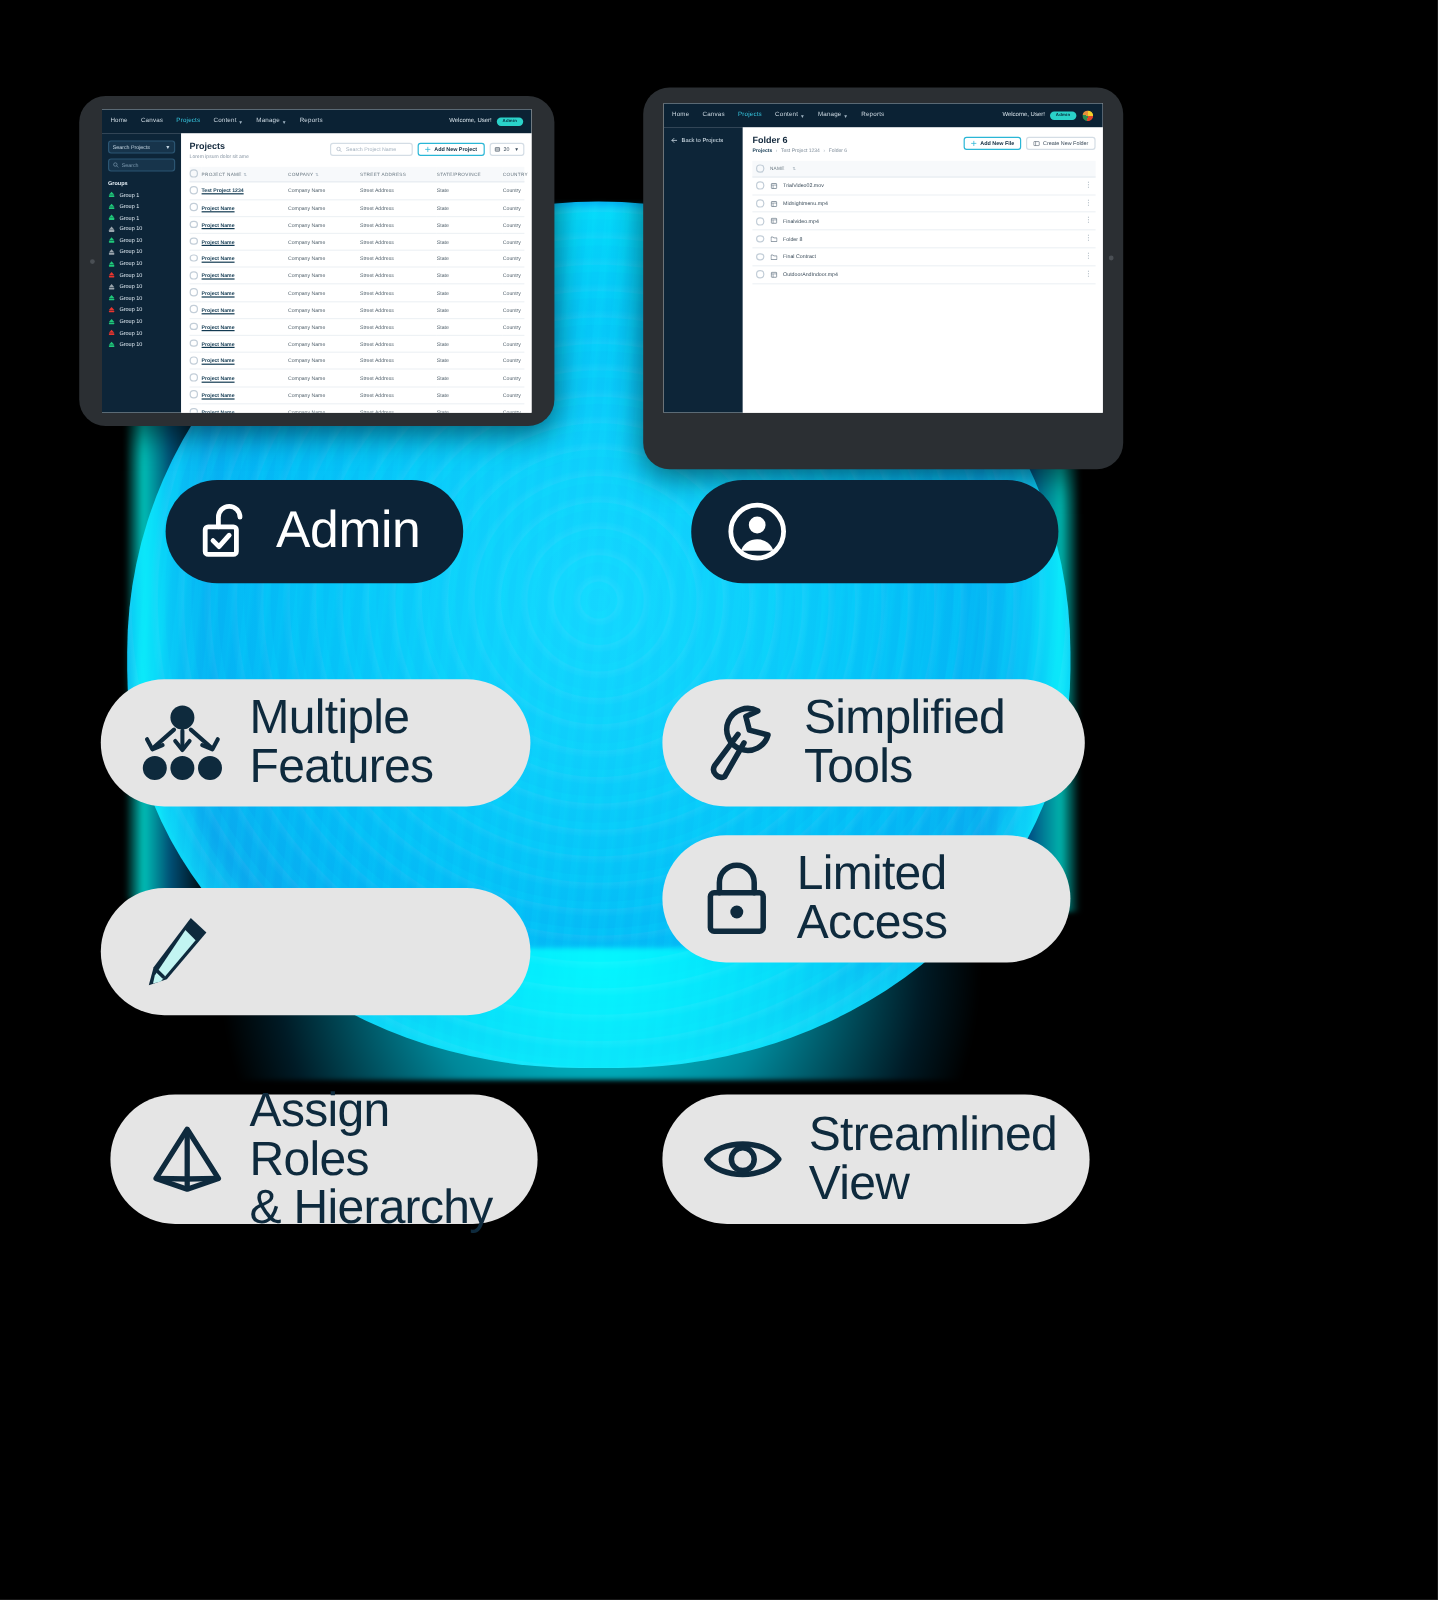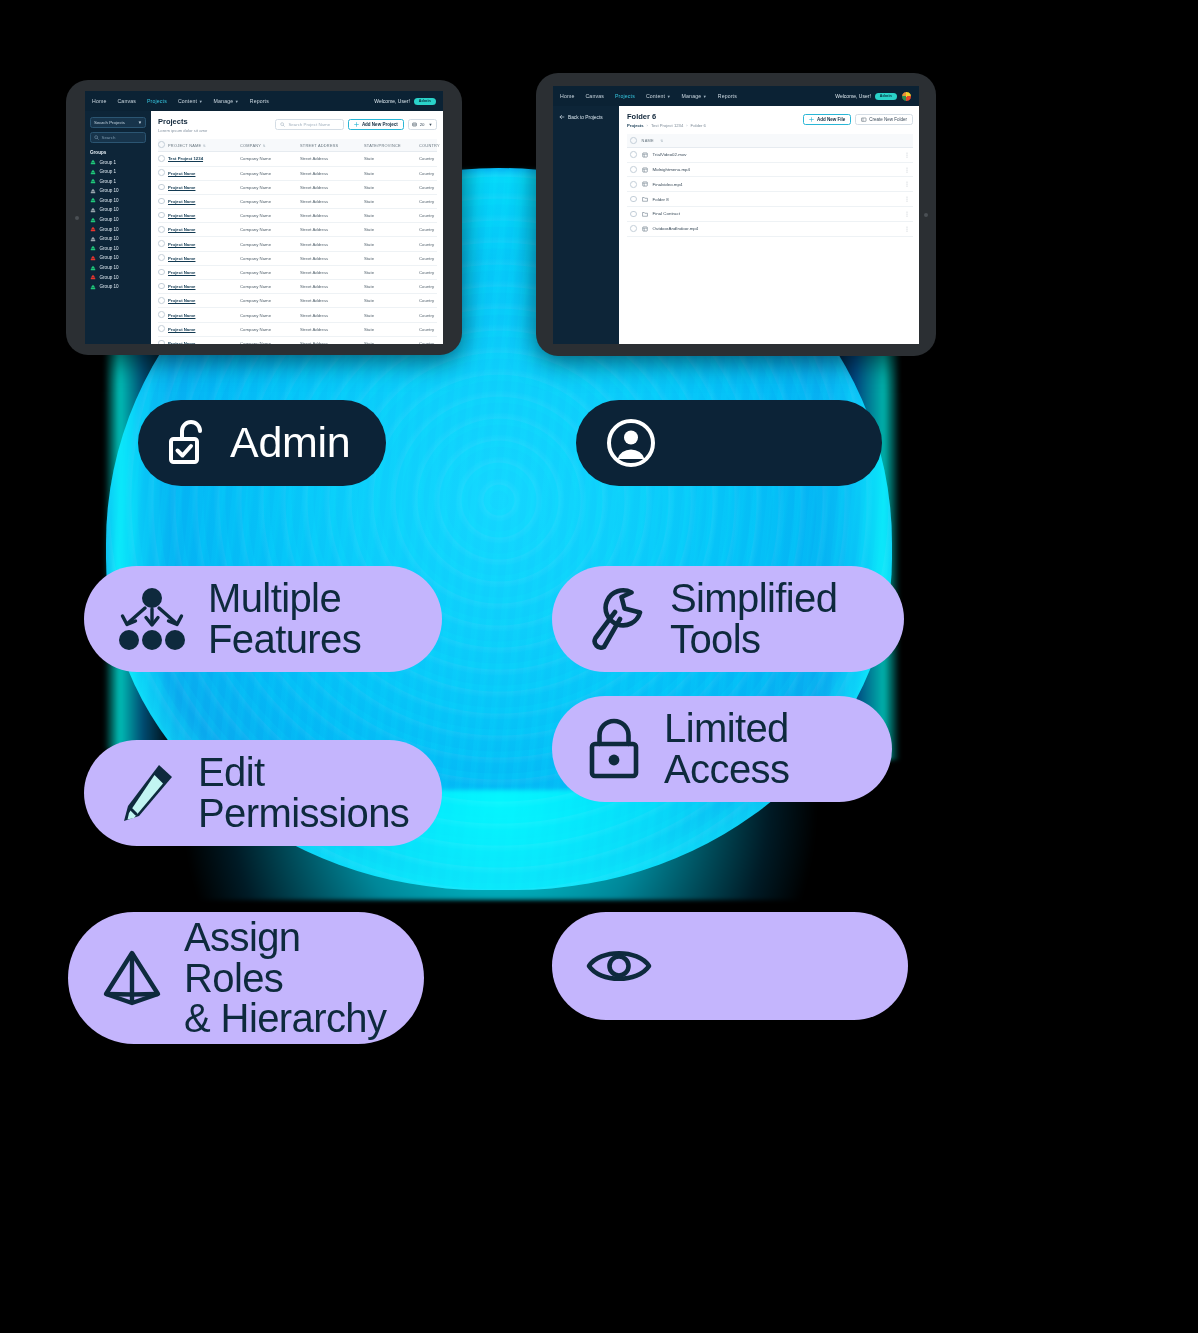--- a/index.html
+++ b/index.html
@@ -135,21 +135,21 @@
     border-radius: 22px;
     box-shadow: 0 6px 26px rgba(0,0,0,0.55);
   }
   .tablet-inner {
     position: absolute;
     background: #ffffff;
     overflow: hidden;
   }
   #tablet-admin { left: 66px; top: 80px; width: 396px; height: 275px; }
   #tablet-admin .tablet-inner { left: 19px; top: 11px; width: 358px; height: 253px; }
-  #tablet-user  { left: 536px; top: 73px; width: 400px; height: 283px; }
+  #tablet-user  { left: 536px; top: 73px; width: 400px; height: 318px; }
   #tablet-user .tablet-inner { left: 17px; top: 13px; width: 366px; height: 258px; }
 
   .tablet-cam {
     position: absolute;
     width: 4px; height: 4px;
     border-radius: 50%;
     background: #4a4f54;
   }
 
   
@@ -319,21 +319,21 @@
     box-sizing:border-box;
   }
   .pill-dark {
     background:#0c2337;
     border-radius:100px;
     color:#ffffff;
     gap:18px;
     padding:0 30px;
   }
   .pill-light {
-    background:#c4b5fd;
+    background:#e5e5e5;
     border-radius:100px;
     color:#0e2a3d;
     gap:22px;
     padding:0 34px;
   }
   .pill-label {
     font-size:40px;
     font-weight:500;
     letter-spacing:-0.6px;
     line-height:1.02;
@@ -341,21 +341,21 @@
   }
   .pill-dark .pill-label { font-size:43px; letter-spacing:-0.3px; }
   .pill-ico { flex:0 0 auto; display:block; }
 
   #pill-admin     { left:138px;  top:400px;  width:248px; height:86px; }
   #pill-enduser   { left:576px;  top:400px;  width:306px; height:86px; }
   #pill-multiple  { left:84px;   top:566px;  width:358px; height:106px; }
   #pill-simplified{ left:552px;  top:566px;  width:352px; height:106px; }
   #pill-edit      { left:84px;   top:740px;  width:358px; height:106px; }
   #pill-limited   { left:552px;  top:696px;  width:340px; height:106px; }
-  #pill-assign    { left:68px;   top:912px;  width:356px; height:132px; }
+  #pill-assign    { left:92px;   top:912px;  width:356px; height:108px; }
   #pill-stream    { left:552px;  top:912px;  width:356px; height:108px; }
 </style>
 </head>
 <body>
 
 <div id="glow-stage">
   <div class="glow-core"></div>
   <div class="glow-rings"></div>
   <div class="glow-streaks"></div>
   <div class="glow-top-band"></div>
@@ -851,22 +851,20 @@
   <span class="pill-label">Simplified
 Tools</span>
 </div>
 
 <div class="pill pill-light" id="pill-edit">
   <svg class="pill-ico" width="58" height="64" viewBox="0 0 58 64">
     <path d="M41 4 L54 16 L21 55 L6 60 L10 45 Z" fill="#0e2a3d"></path>
     <path d="M36.5 14 L45 22.5 L16 57 L9.5 58.5 L11 52 Z" fill="#c2f5f2"></path>
     <path d="M13.5 48.5 L18 53" stroke="#0e2a3d" stroke-width="3" stroke-linecap="round"></path>
   </svg>
-  <span class="pill-label">Edit
-Permissions</span>
 </div>
 
 <div class="pill pill-light" id="pill-limited">
   <svg class="pill-ico" width="56" height="62" viewBox="0 0 56 62">
     <path d="M13.5 26 V17.5 a14.5 14.5 0 0 1 29 0 V26" fill="none" stroke="#0e2a3d" stroke-width="4.6" stroke-linecap="round"></path>
     <rect x="6" y="26" width="44" height="32" rx="3" fill="none" stroke="#0e2a3d" stroke-width="4.6"></rect>
     <circle cx="28" cy="42" r="5.4" fill="#0e2a3d"></circle>
   </svg>
   <span class="pill-label">Limited
 Access</span>
@@ -881,13 +879,15 @@
   </svg>
   <span class="pill-label">Assign Roles
 &amp; Hierarchy</span>
 </div>
 
 <div class="pill pill-light" id="pill-stream">
   <svg class="pill-ico" width="66" height="46" viewBox="0 0 66 46">
     <path d="M3 23 C14 6, 52 6, 63 23 C52 40, 14 40, 3 23 Z" fill="none" stroke="#0e2a3d" stroke-width="4.6" stroke-linejoin="round"></path>
     <circle cx="33" cy="23" r="9.5" fill="none" stroke="#0e2a3d" stroke-width="4.6"></circle>
   </svg>
+  <span class="pill-label">Streamlined
+View</span>
 </div>
 
 </body></html>

